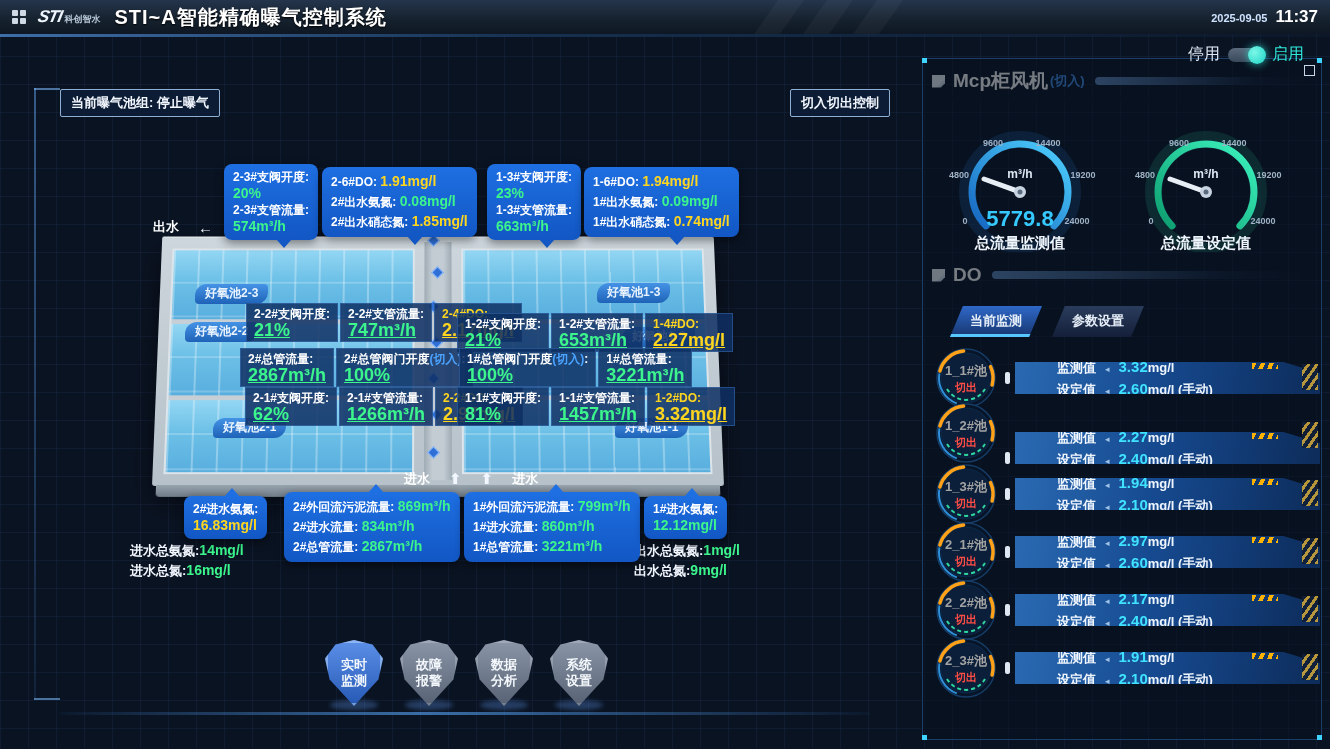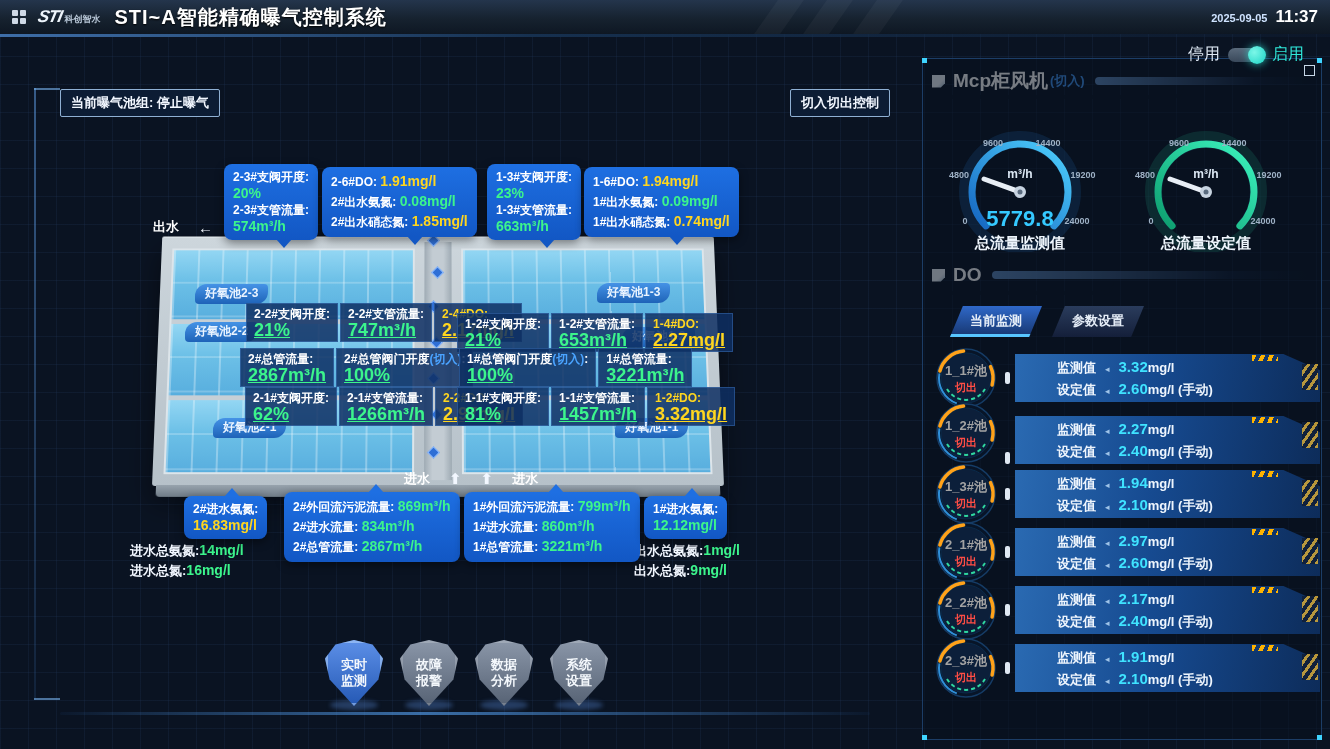--- a/index.html
+++ b/index.html
@@ -111,21 +111,21 @@
   .tabs{position:absolute;left:28px;display:flex;gap:10px;}
   .tab{padding:6px 20px 7px;font-size:13px;font-weight:bold;color:#e6eef8;cursor:pointer;
     clip-path:polygon(14% 0,100% 0,86% 100%,0 100%);background:linear-gradient(180deg,#2a3c5c,#141f3a);}
   .tab.active{background:linear-gradient(180deg,#2f68c8,#16356e);box-shadow:inset 0 -3px 0 #58c6ff;}
   
   .do-row{position:absolute;left:935px;width:385px;height:56px;display:flex;align-items:center;z-index:16;}
   .badge{position:relative;width:62px;height:62px;flex:0 0 62px;cursor:pointer;}
   .badge .bn{position:absolute;top:15px;width:100%;text-align:center;font-size:13px;font-weight:bold;color:#a3a3a3;}
   .badge .bs{position:absolute;top:33px;width:100%;text-align:center;font-size:11px;font-weight:bold;color:#ff4d45;}
   .row-dash{width:5px;height:12px;background:#dfe8f2;border-radius:2px;margin:0 5px 0 8px;flex:0 0 5px;}
-  .do-card{position:relative;flex:1;height:48px;background:linear-gradient(100deg,#2a6ab2 0%,#164a90 45%,#0d2c5a 100%);
+  .do-card{position:relative;flex:1;height:32px;background:linear-gradient(100deg,#2a6ab2 0%,#164a90 45%,#0d2c5a 100%);
     clip-path:polygon(0 0,88% 0,100% 34%,100% 100%,0 100%);
     display:flex;flex-direction:column;justify-content:center;gap:3px;padding-left:42px;box-sizing:border-box;}
   .do-card .ln{display:flex;align-items:baseline;gap:9px;font-size:13px;font-weight:bold;color:#eef5fd;}
   .do-card .ar{font-size:9px;color:#9fc4e8;}
   .do-card .num{font-size:15px;font-weight:bold;color:#3fe3ff;}
   .do-card .hz{position:absolute;top:1px;right:42px;width:26px;height:6px;
     background:repeating-linear-gradient(115deg,#ffb300 0 4px,transparent 4px 8px);}
   .row-hz{position:absolute;right:2px;top:14px;width:16px;height:26px;opacity:.9;
     background:repeating-linear-gradient(-55deg,#caa33a 0 3px,#101f38 3px 7px);}
 </style>

